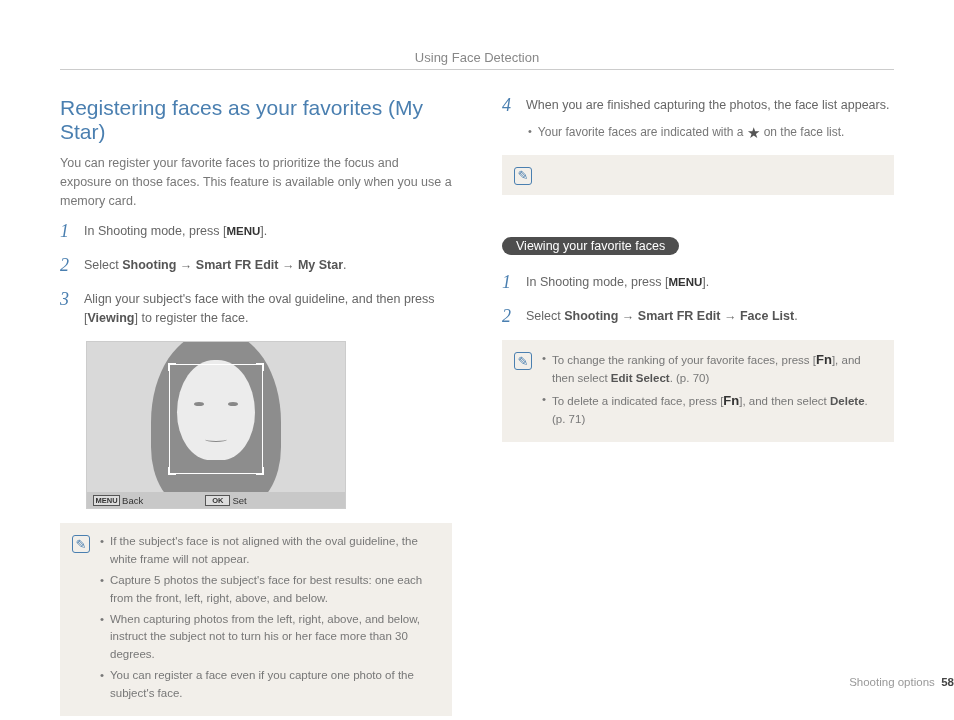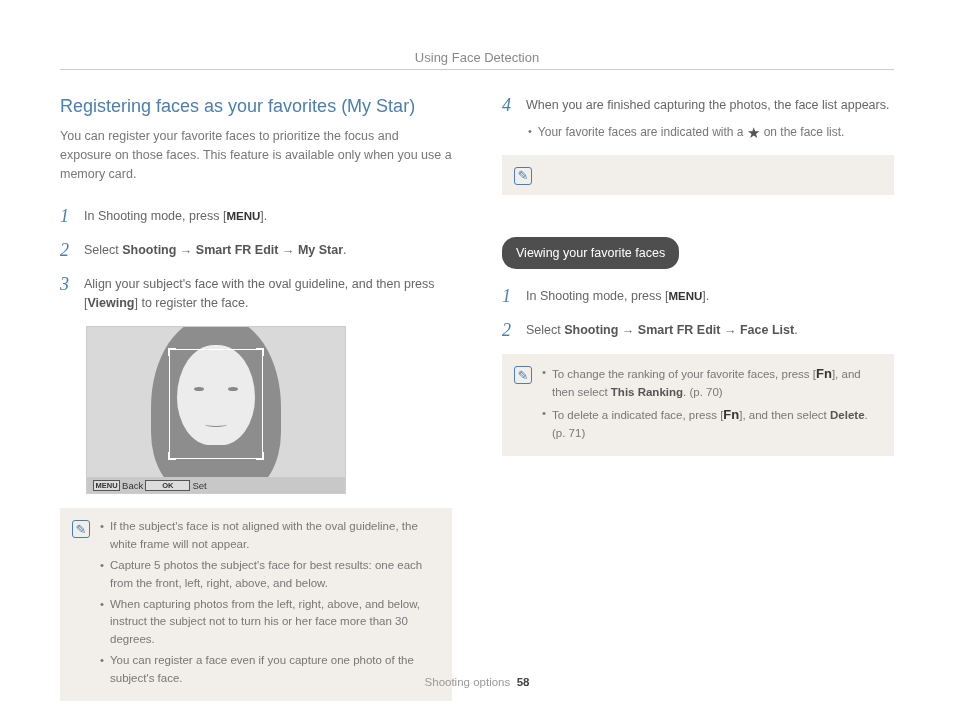--- a/index.html
+++ b/index.html
@@ -26,29 +26,29 @@
     .columns {
       display: flex;
       gap: 50px;
     }
     .col {
       flex: 1;
       min-width: 0;
     }
     .heading {
       color: #4a7fb0;
-      font-size: 18px;
+      font-size: 21px;
       font-weight: 400;
       margin-bottom: 10px;
     }
     .intro {
       font-size: 12.5px;
       color: #777;
       line-height: 1.5;
-      margin-bottom: 24px;
+      margin-bottom: 12px;
     }
     .step {
       display: flex;
       gap: 10px;
       margin-bottom: 14px;
     }
     .step-num {
       color: #4a7fb0;
       font-size: 18px;
       font-style: italic;
@@ -119,21 +119,21 @@
       position: absolute;
       left: 0;
     }
     .note-list .b { font-weight: bold; color: #555; }
     .fn-key { font-weight: bold; color: #333; font-size: 13px; }
     .pill {
       display: inline-block;
       background: #4e4e4e;
       color: #fff;
       font-size: 12.5px;
-      padding: 9px 14px;
+      padding: 2px 14px;
       border-radius: 14px;
       margin-bottom: 18px;
       margin-top: 10px;
     }
     .camera-shot {
       width: 260px;
       margin: 6px 0 14px 26px;
       border: 1px solid #ccc;
     }
     .cam-img {
@@ -189,27 +189,27 @@
       background: #c8c8c8;
       height: 16px;
       display: flex;
       align-items: center;
       font-size: 9.5px;
       color: #333;
       padding: 0 6px;
       gap: 2px;
     }
     .cam-bar .key { font-size: 7.5px; font-weight: bold; border: 0.5px solid #555; padding: 0 1.5px; background: #ddd; }
-    .cam-bar .key2 { font-size: 7.5px; font-weight: bold; border: 0.5px solid #555; padding: 0 16px; background: #ddd; }
+    .cam-bar .key2 { font-size: 7.5px; font-weight: bold; border: 0.5px solid #555; padding: 0 6px; background: #ddd; margin-left: 60px;}
     .footer {
       position: absolute;
       bottom: 32px;
       left: 0;
       width: 100%;
-      text-align: center;
+      text-align: right;
       font-size: 11.5px;
       color: #999;
     }
     .footer .pg { font-weight: bold; color: #444; }
   </style>
 </head>
 <body>
 
 <div class="header-section">Using Face Detection</div>
 <div class="header-line"></div>
@@ -306,21 +306,21 @@
       <div class="step-num">2</div>
       <div class="step-txt">
         <span>Select </span><span class="b">Shooting</span><span> → </span><span class="b">Smart FR Edit</span><span> → </span><span class="b">Face List</span><span>.</span>
       </div>
     </div>
 
     <div class="note-box">
       <div class="note-icon">✎</div>
       <ul class="note-list">
         <li>
-          <span>To change the ranking of your favorite faces, press [</span><span class="fn-key">Fn</span><span>], and then select </span><span class="b">This Ranking</span><span>. (p. 70)</span>
+          <span>To change the ranking of your favorite faces, press [</span><span class="fn-key">Fn</span><span>], and then select </span><span class="b">Edit Select</span><span>. (p. 70)</span>
         </li>
         <li>
           <span>To delete a indicated face, press [</span><span class="fn-key">Fn</span><span>], and then select </span><span class="b">Delete</span><span>. (p. 71)</span>
         </li>
       </ul>
     </div>
   </div>
 </div>
 
 <div class="footer">

